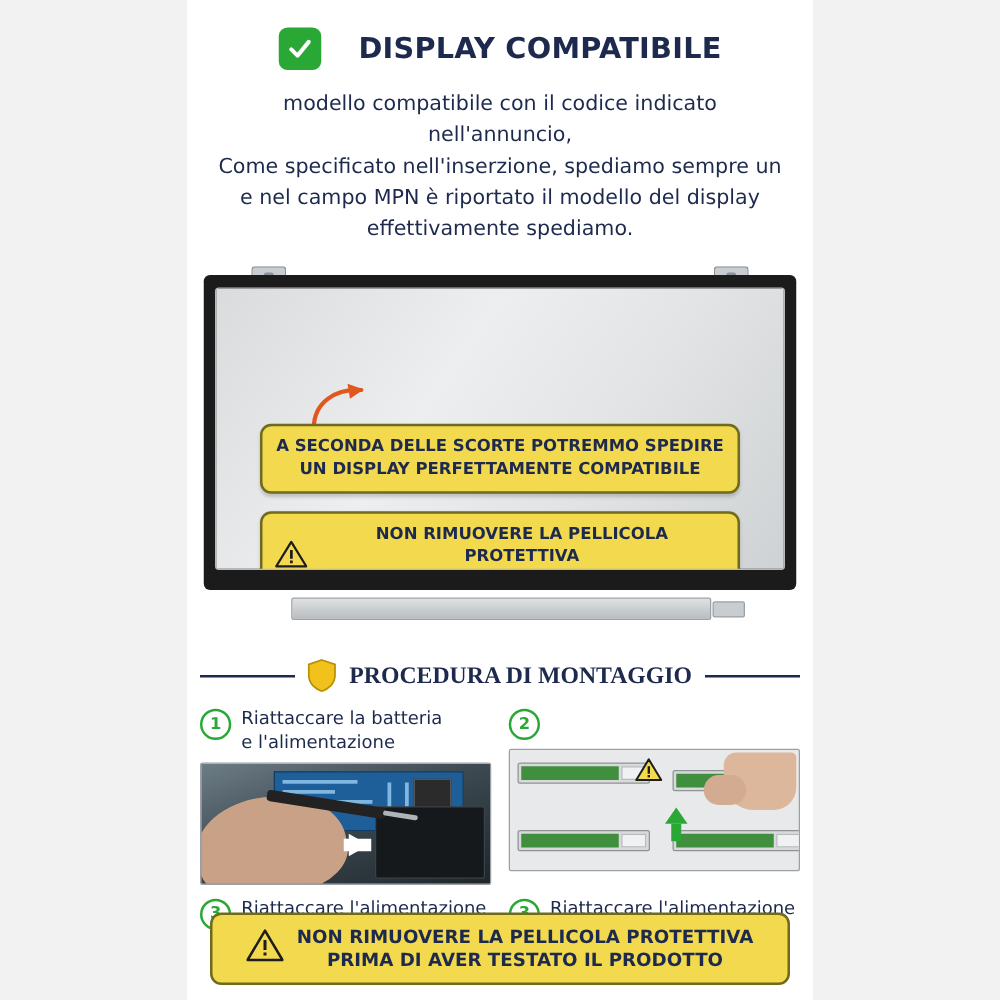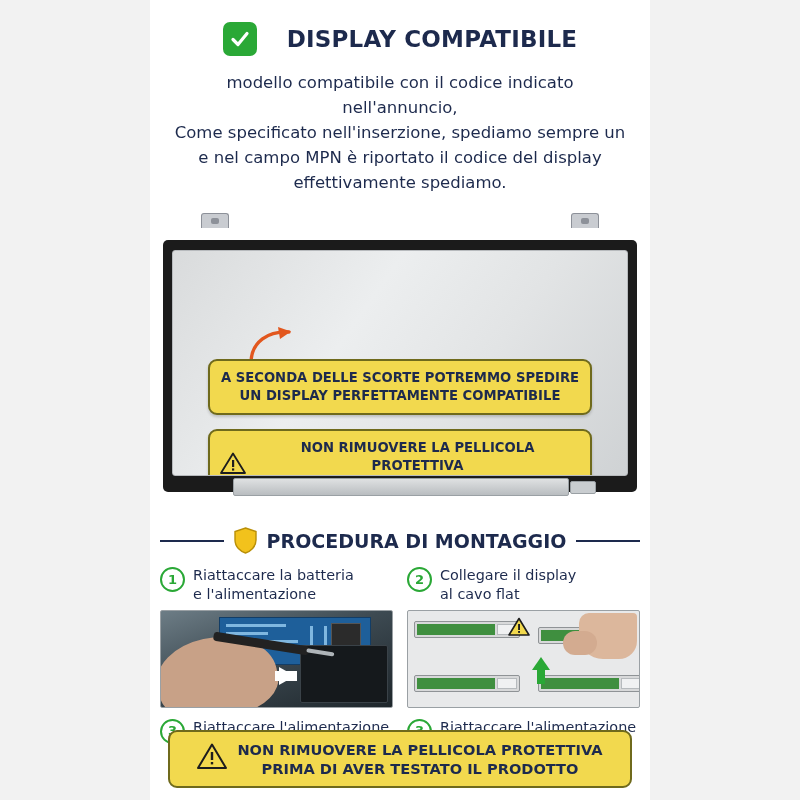--- a/index.html
+++ b/index.html
@@ -99,21 +99,21 @@
     height: 6px;
     background: #8d9199;
     border-radius: 2px;
   }
   .tab.l { left: 38px; }
   .tab.r { right: 38px; }
 
   .screen-outer {
     position: absolute;
     left: 0;
-    top: 27px;
+    top: 7px;
     width: 474px;
     height: 252px;
     background: #1b1b1b;
     border-radius: 5px;
     box-sizing: border-box;
     padding: 10px 9px 16px 9px;
   }
   .screen-inner {
     position: relative;
     width: 100%;
@@ -182,20 +182,21 @@
   .proc-line {
     flex: 1 1 auto;
     height: 2px;
     background: #1d2a4d;
   }
   .proc-title {
     font-size: 19px;
     font-weight: bold;
     color: #1d2a4d;
     white-space: nowrap;
+    font-family: Liberation Serif, serif;
   }
   .shield {
     width: 23px;
     height: 27px;
     flex: 0 0 auto;
   }
 
   .steps {
     display: flex;
     gap: 14px;
@@ -338,21 +339,21 @@
         <svg width="22" height="22" viewBox="0 0 22 22" aria-hidden="true">
           <path d="M4 11.5 L9 16.5 L18 5.5" stroke="#ffffff" stroke-width="3.2" fill="none" stroke-linecap="round" stroke-linejoin="round"></path>
         </svg>
       </div>
       <div class="header-title">DISPLAY COMPATIBILE</div>
     </div>
 
     <div class="intro">
       <div>modello compatibile con il codice indicato nell'annuncio,</div>
       <div>Come specificato nell'inserzione, spediamo sempre un</div>
-      <div>e nel campo MPN è riportato il codice del display</div>
+      <div>e nel campo MPN è riportato il modello del display</div>
       <div>effettivamente spediamo.</div>
     </div>
 
     <div class="panel-wrap">
       <div class="tab l"></div>
       <div class="tab r"></div>
 
       <div class="screen-outer">
         <div class="screen-inner">
 
@@ -421,24 +422,20 @@
           <div class="battery"></div>
           <div class="hand"></div>
           <div class="tool"></div>
           <div class="white-arrow"></div>
         </div>
       </div>
 
       <div class="step-col">
         <div class="step-label">
           <div class="num">2</div>
-          <div>
-            <div>Collegare il display</div>
-            <div>al cavo flat</div>
-          </div>
         </div>
         <div class="photo b">
           <div class="connector" style="left:6px;top:10px;width:104px">
             <div class="strip"></div>
               <div class="tabr"></div>
           </div>
           <div class="connector" style="left:6px;top:64px;width:104px">
             <div class="strip"></div>
               <div class="tabr"></div>
           </div>

